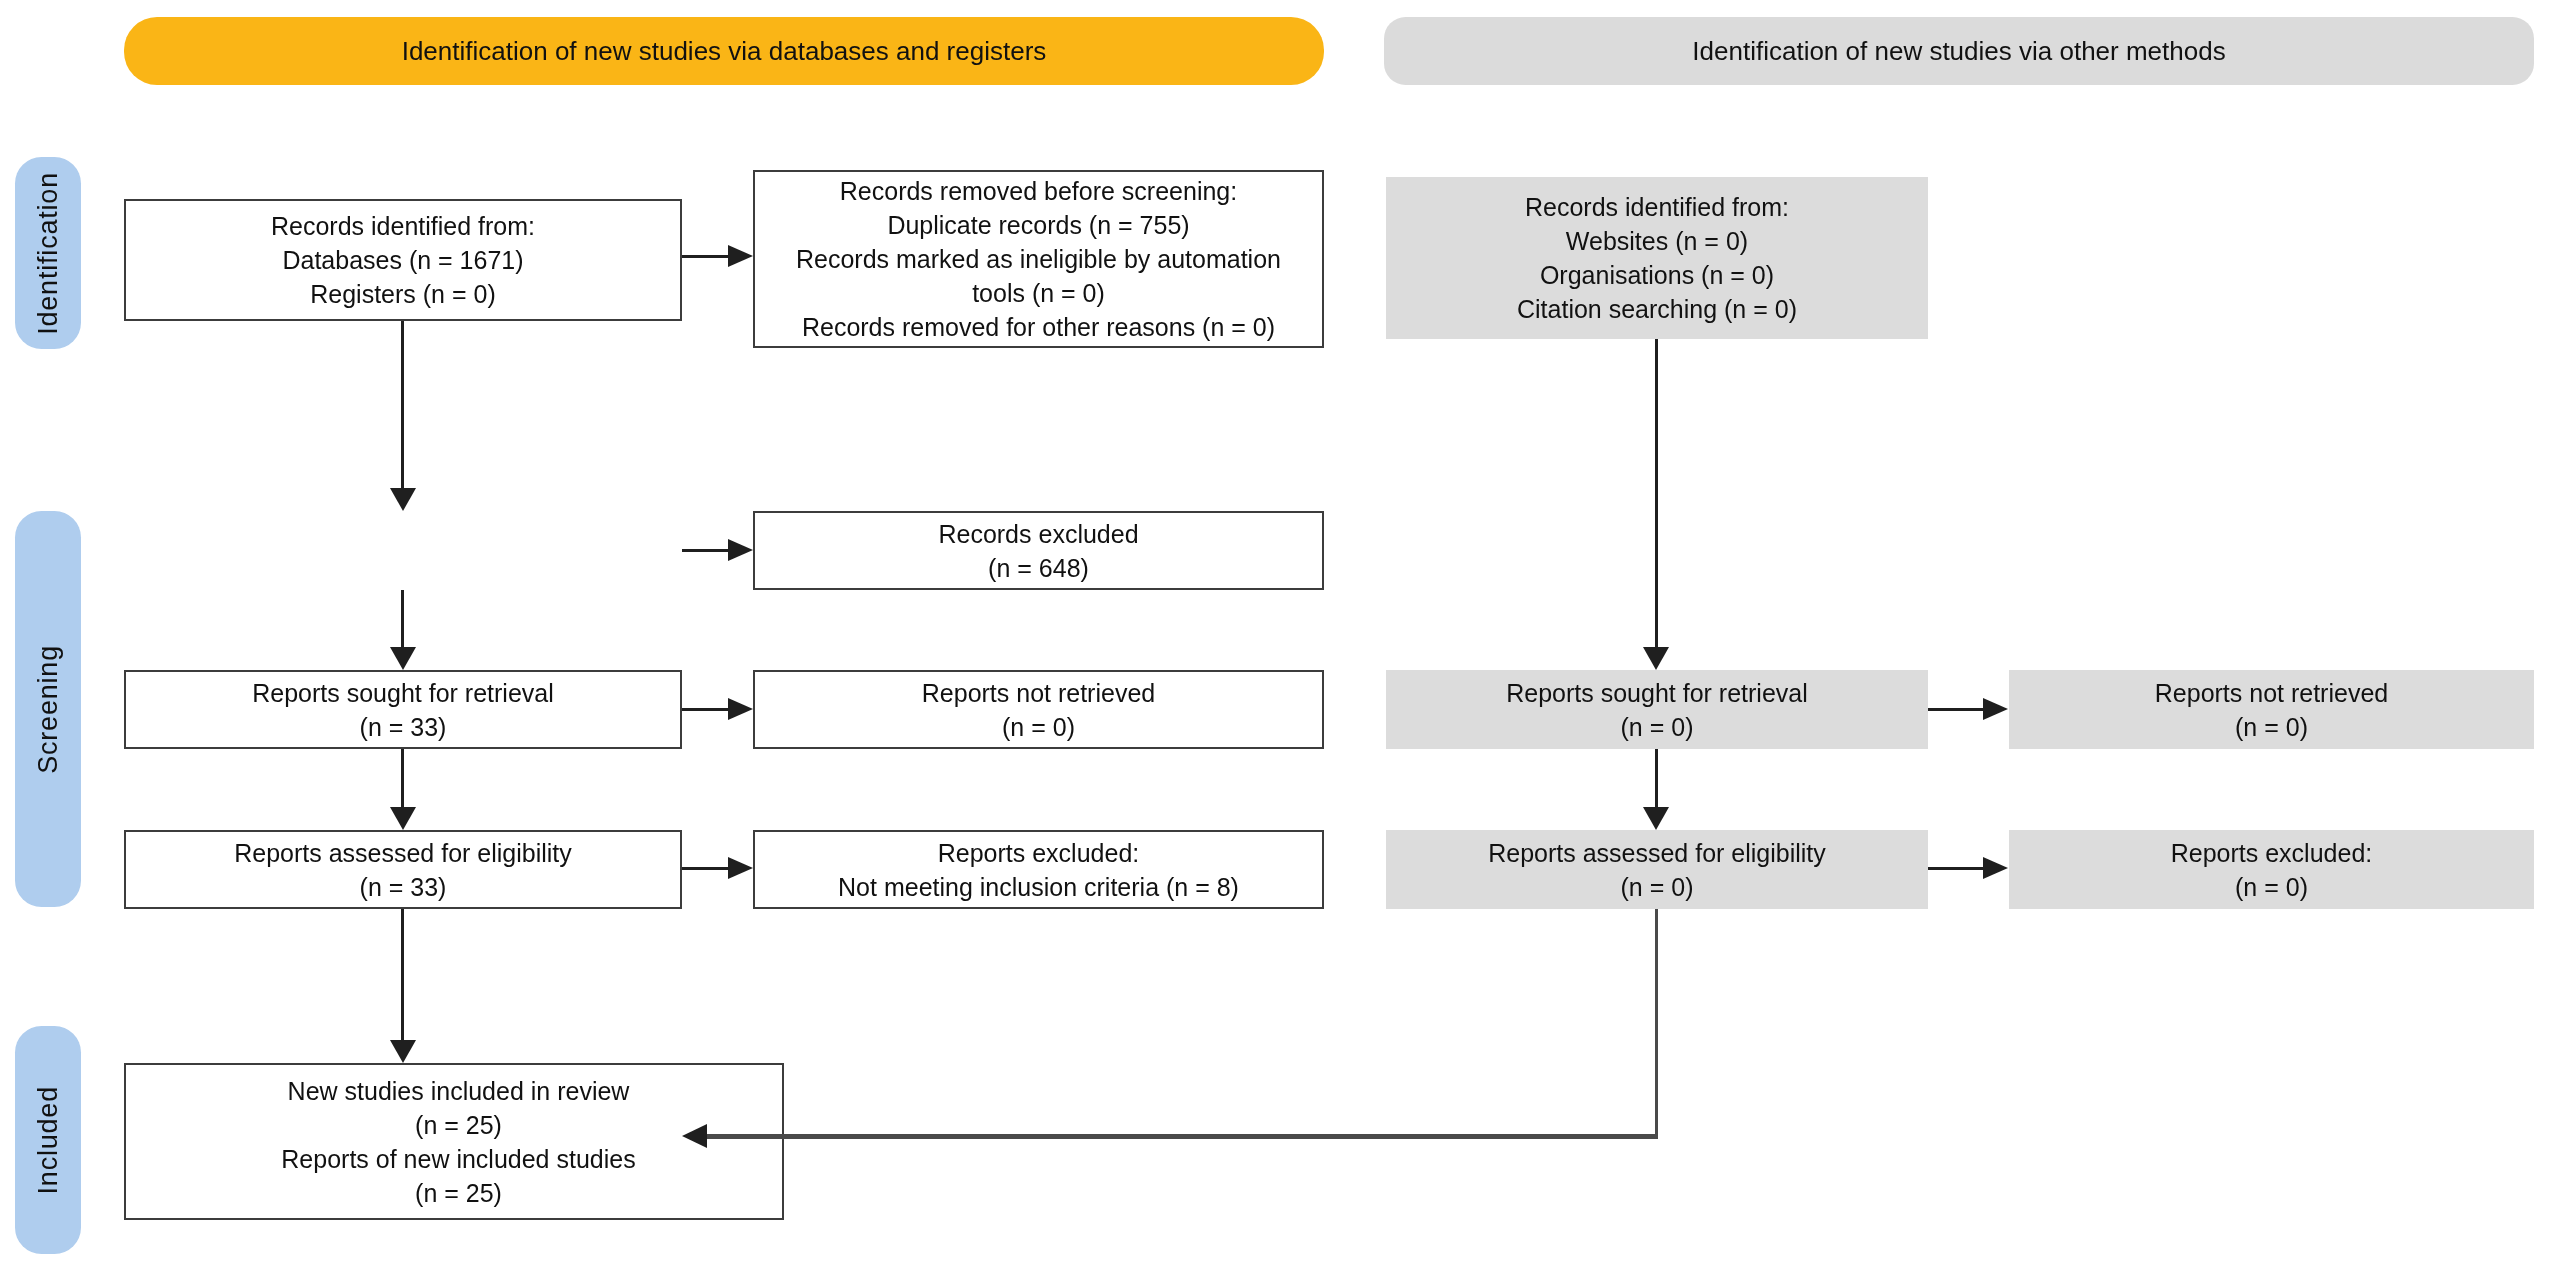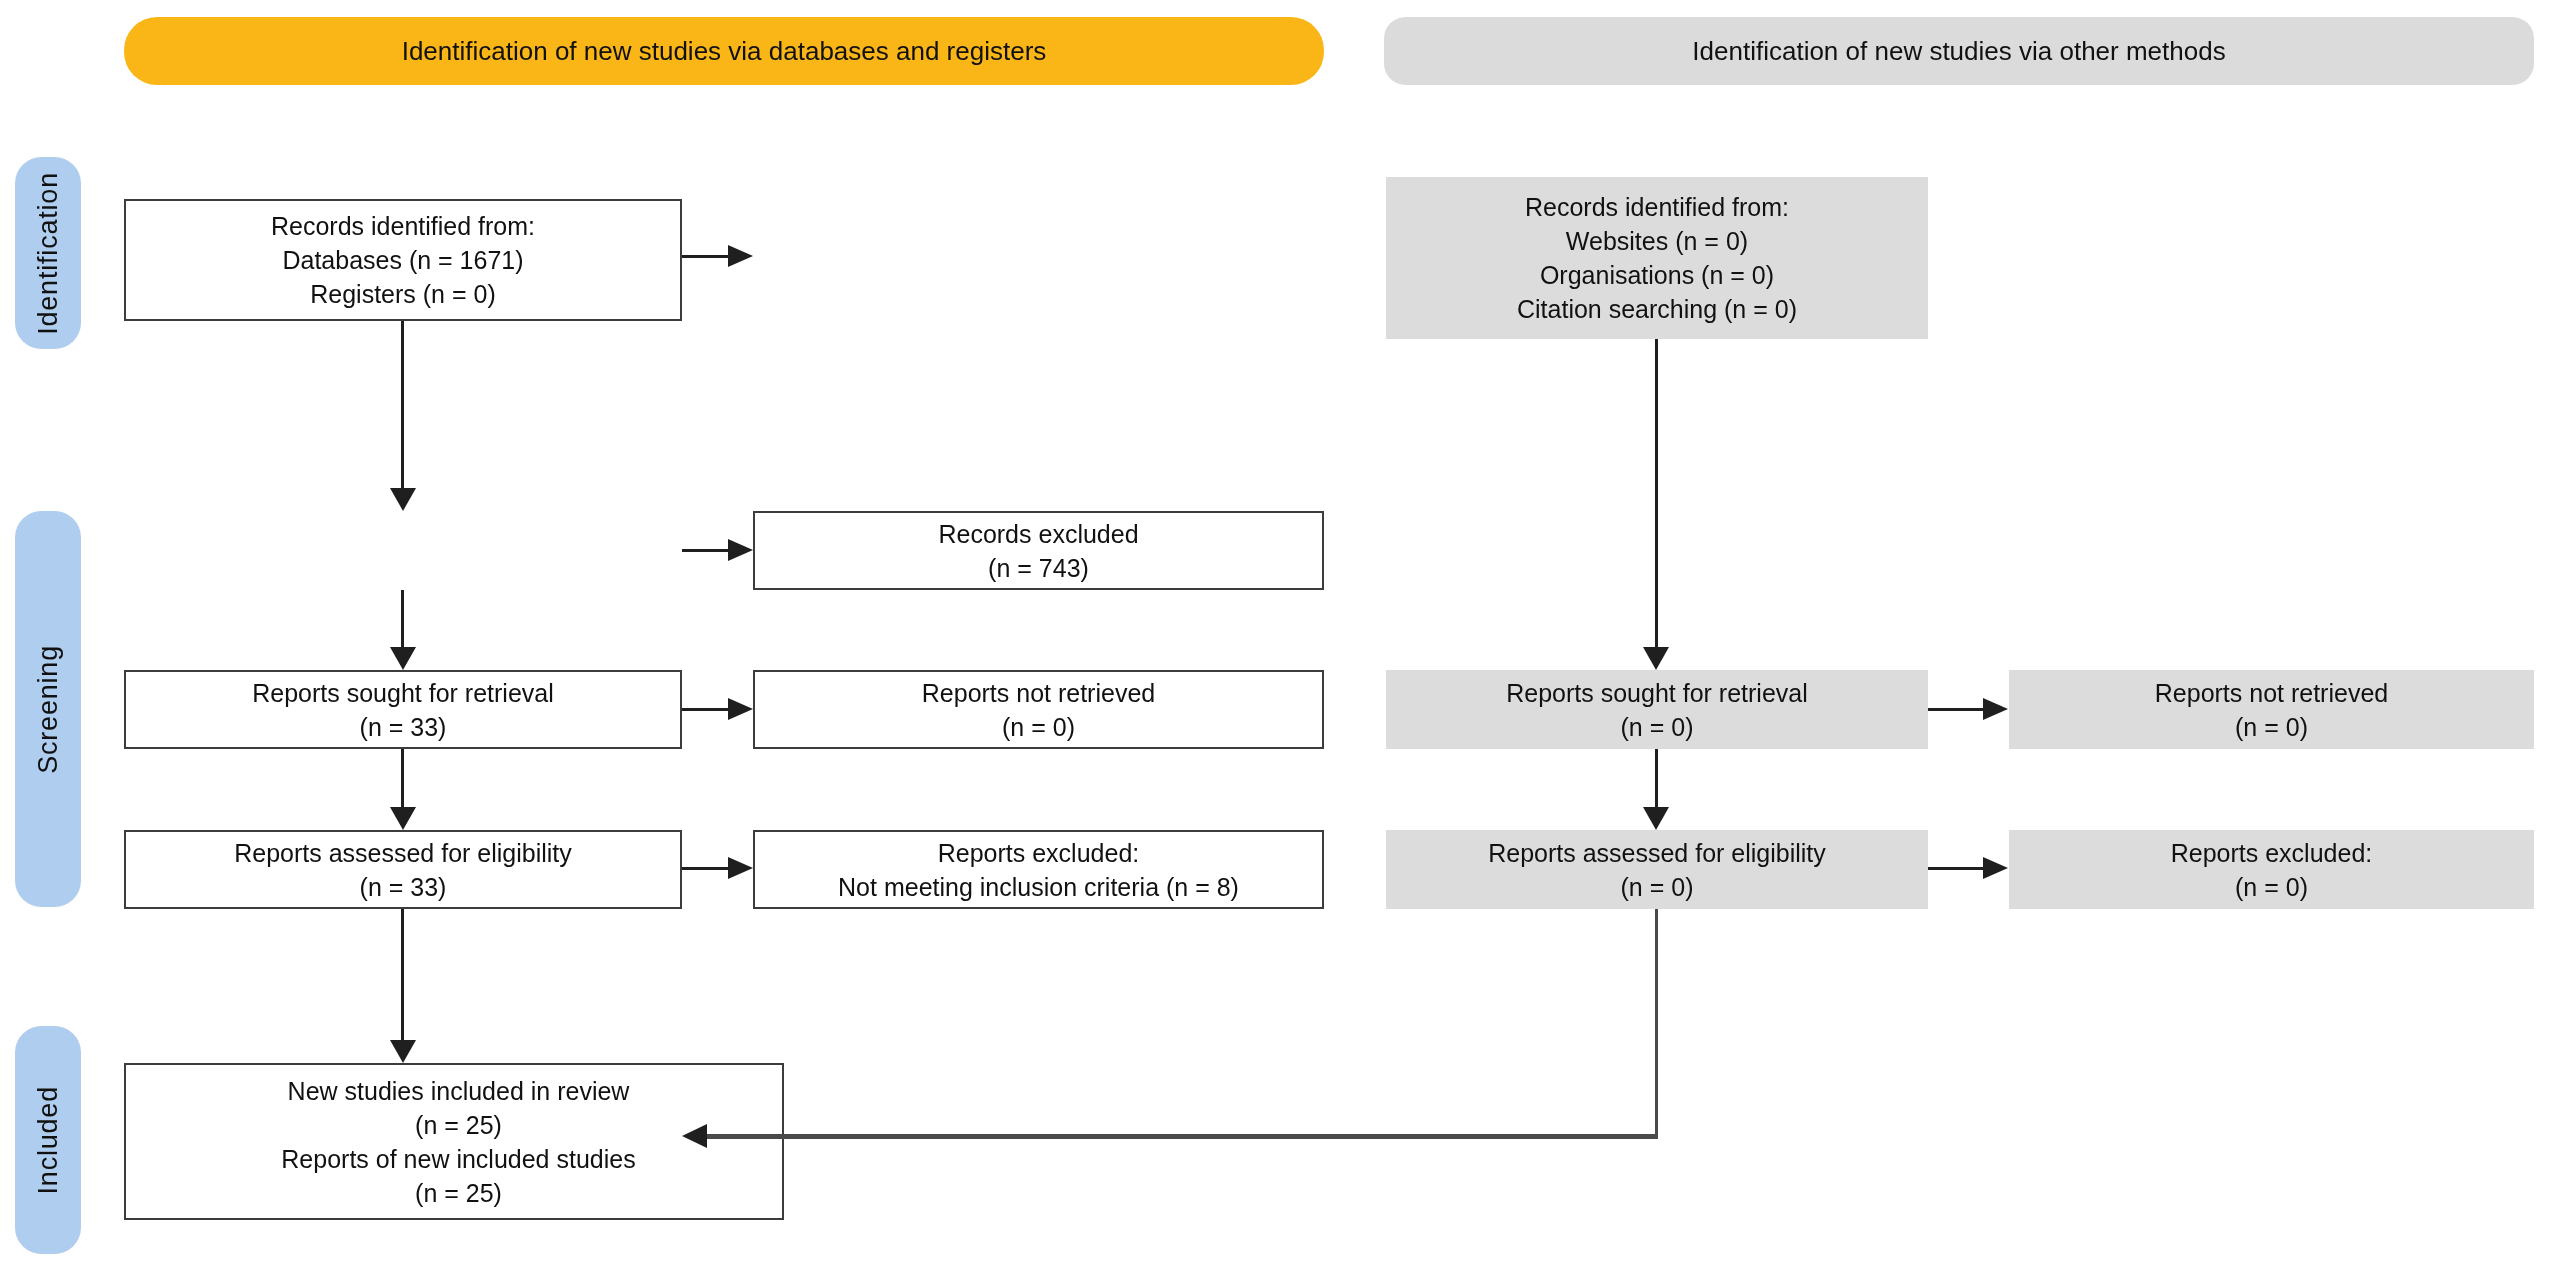--- a/index.html
+++ b/index.html
@@ -92,22 +92,26 @@
   <div class="stage-pill" style="left:15px;top:511px;width:66px;height:396px;">
     <span>Screening</span>
   </div>
   <div class="stage-pill" style="left:15px;top:1026px;width:66px;height:228px;">
     <span>Included</span>
   </div>
 
   <div class="box white" style="left:124px;top:199px;width:558px;height:122px;">Records identified from:
 Databases (n = 1671)
 Registers (n = 0)</div>
+  <div class="box white" style="left:753px;top:170px;width:571px;height:178px;padding:3.3px 15px;">Records removed before screening:
+Duplicate records (n = 755)
+Records marked as ineligible by automation tools (n = 0)
+Records removed for other reasons (n = 0)</div>
   <div class="box white" style="left:753px;top:511px;width:571px;height:79px;">Records excluded
-(n = 743)</div>
+(n = 648)</div>
   <div class="box white" style="left:124px;top:670px;width:558px;height:79px;">Reports sought for retrieval
 (n = 33)</div>
   <div class="box white" style="left:753px;top:670px;width:571px;height:79px;">Reports not retrieved
 (n = 0)</div>
   <div class="box white" style="left:124px;top:830px;width:558px;height:79px;">Reports assessed for eligibility
 (n = 33)</div>
   <div class="box white" style="left:753px;top:830px;width:571px;height:79px;">Reports excluded:
 Not meeting inclusion criteria (n = 8)</div>
   <div class="box white" style="left:124px;top:1063px;width:660px;height:157px;padding-left:27px;">New studies included in review
 (n = 25)

